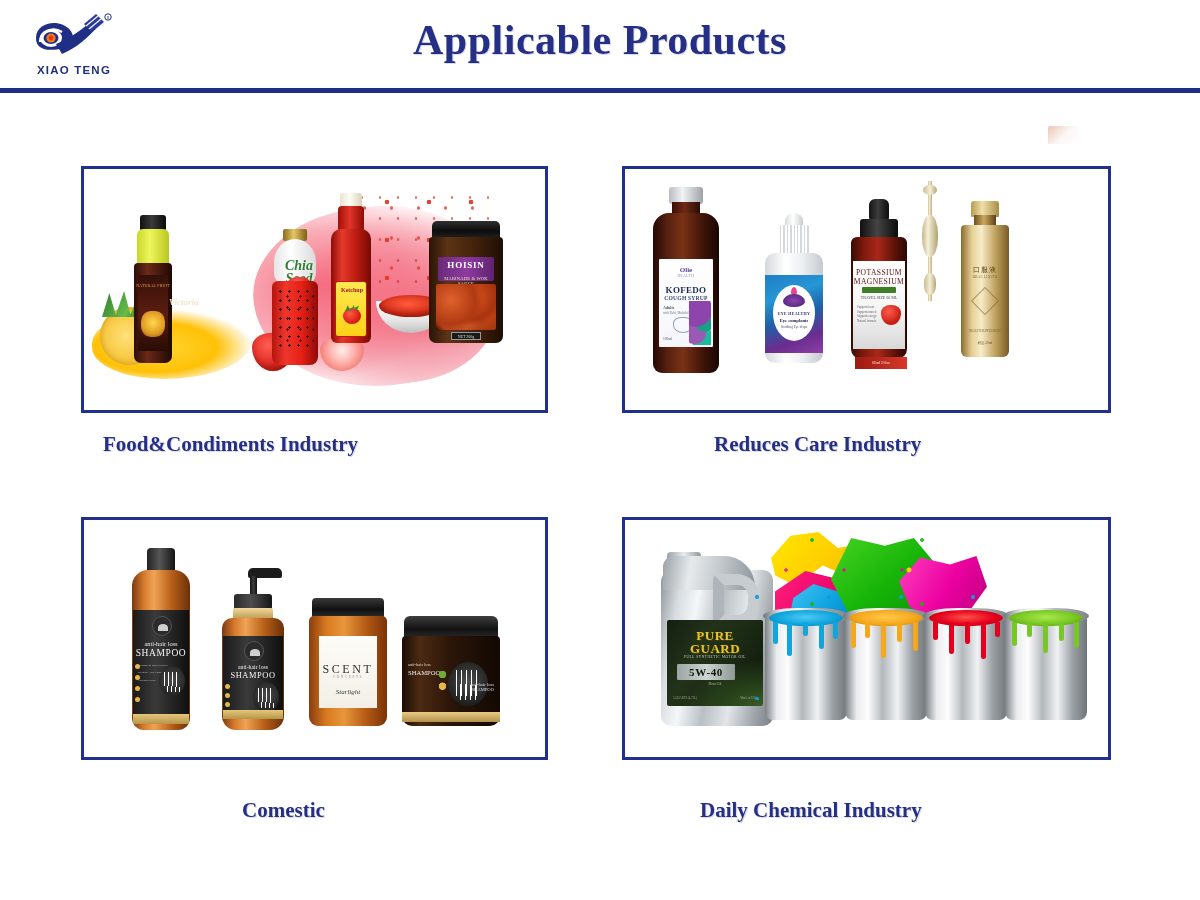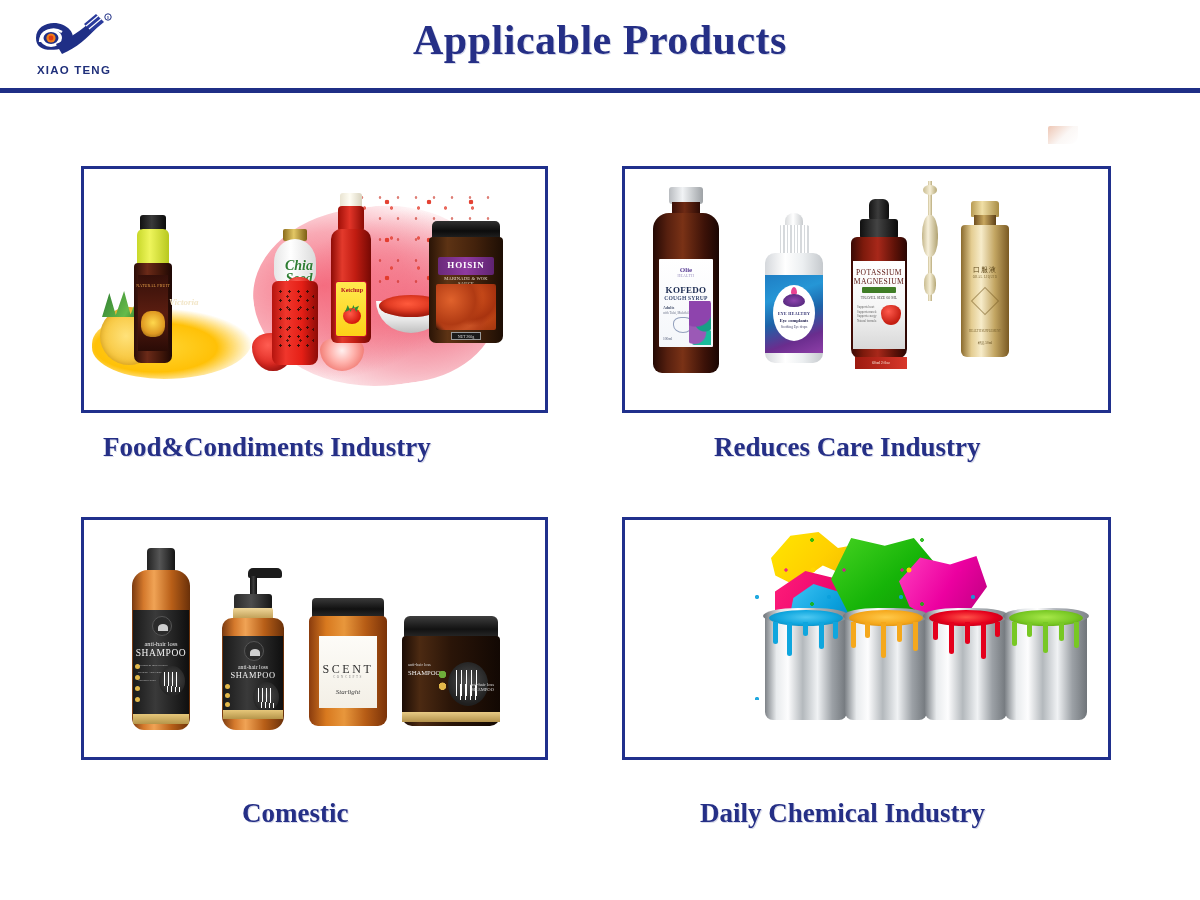--- a/index.html
+++ b/index.html
@@ -92,21 +92,21 @@
 
   .panel-food    { left: 81px;  top: 166px; width: 467px; height: 247px; }
   .panel-health  { left: 622px; top: 166px; width: 489px; height: 247px; }
   .panel-cosm    { left: 81px;  top: 517px; width: 467px; height: 243px; }
   .panel-chem    { left: 622px; top: 517px; width: 489px; height: 243px; }
 
   .caption {
     position: absolute;
     font-family: "Liberation Serif", serif;
     font-weight: bold;
-    font-size: 27px;
+    font-size: 21px;
     color: #252f86;
     white-space: nowrap;
     text-shadow: 1px 1px 0 rgba(175,180,212,0.5);
   }
   .cap-food   { left: 103px; top: 432px; }
   .cap-health { left: 714px; top: 432px; }
   .cap-cosm   { left: 242px; top: 798px; }
   .cap-chem   { left: 700px; top: 798px; }
 
   
@@ -194,21 +194,21 @@
     background-size: 42px 38px, 27px 30px, 18px 21px;
     background-position: 4px 2px, 16px 12px, 9px 6px;
   }
   .sauce-bowl { position: absolute; left: 292px; top: 118px; width: 70px; height: 46px; }
   .sb-bowl { position: absolute; left: 0; top: 14px; width: 70px; height: 32px; background: linear-gradient(180deg,#ffffff 0%,#e6e6e6 60%,#bfbfbf 100%); border-radius: 0 0 50% 50% / 0 0 100% 100%; }
   .sb-sauce { position: absolute; left: 3px; top: 8px; width: 64px; height: 22px; background: radial-gradient(ellipse at 45% 40%, #ff5a3c 0%, #e13a22 45%, #a81408 100%); border-radius: 50%; box-shadow: inset 0 -3px 6px rgba(120,12,4,.6); }
 
   .jar-hoisin { position: absolute; left: 345px; top: 52px; width: 74px; height: 122px; }
   .jh-lid { position: absolute; left: 3px; top: 0; width: 68px; height: 18px; background: linear-gradient(180deg,#303030 0%,#0c0c0c 55%,#242424 100%); border-radius: 5px 5px 2px 2px; }
   .jh-body { position: absolute; left: 0; top: 16px; width: 74px; height: 106px; background: linear-gradient(90deg,#2a1406 0%,#5d3314 25%,#43220c 62%,#1d0e04 100%); border-radius: 4px 4px 7px 7px; }
-  .jh-band { position: absolute; left: 9px; top: 20px; width: 56px; height: 18px; background: linear-gradient(90deg,#6a2a7a 0%,#8e3aa0 50%,#5e2370 100%); border-radius: 2px; }
+  .jh-band { position: absolute; left: 9px; top: 20px; width: 56px; height: 24px; background: linear-gradient(90deg,#6a2a7a 0%,#8e3aa0 50%,#5e2370 100%); border-radius: 2px; }
   .jh-title { position: absolute; left: 0; top: 3px; width: 56px; text-align: center; font-weight: bold; font-size: 9px; color: #ffffff; letter-spacing: .8px; }
   .jh-sub { position: absolute; left: 9px; top: 39px; width: 56px; text-align: center; font-size: 4.5px; color: #e8dcc8; letter-spacing: .2px; }
   .jh-food { position: absolute; left: 7px; top: 47px; width: 60px; height: 46px;
     background:
       radial-gradient(circle at 25% 35%, #e0622c 0%, #b03a13 45%, rgba(0,0,0,0) 60%),
       radial-gradient(circle at 62% 28%, #d8561f 0%, #a8330f 45%, rgba(0,0,0,0) 58%),
       radial-gradient(circle at 42% 68%, #e8703a 0%, #b8421a 45%, rgba(0,0,0,0) 60%),
       radial-gradient(circle at 78% 62%, #d04f1a 0%, #98300c 48%, rgba(0,0,0,0) 62%),
       linear-gradient(180deg,#4a2209 0%,#2b1205 100%);
     border-radius: 2px; }
@@ -633,20 +633,38 @@
         <div class="jm-t3">anti-hair loss SHAMPOO</div>
         <div class="jm-gold"></div>
       </div>
     </div>
   </div>
 
   <div class="caption cap-cosm">Comestic</div>
 
   <div class="panel panel-chem">
 
+    <div class="prod oil-jug">
+      <div class="oj-neck"></div>
+      <div class="oj-body"></div>
+      <div class="oj-shoulder"></div>
+      <div class="oj-handle"></div>
+      <div class="oj-label">
+        <div class="oj-swoosh"></div>
+        <div class="oj-brand1">PURE</div>
+        <div class="oj-brand2">GUARD</div>
+        <div class="oj-sub">FULL SYNTHETIC MOTOR OIL</div>
+        <div class="oj-grade">
+          <span>5W-40</span>
+        </div>
+        <div class="oj-tag">Motor Oil</div>
+        <div class="oj-foot">5 QUARTS (4.73L)</div>
+        <div class="oj-foot2">Made in USA</div>
+      </div>
+    </div>
 
     <div class="paint-splash">
       <div class="ps ps-yellow"></div>
       <div class="ps ps-magenta"></div>
       <div class="ps ps-cyan"></div>
       <div class="ps ps-green"></div>
       <div class="ps ps-magenta2"></div>
       <div class="ps ps-red"></div>
     </div>
     <div class="drops"></div>

